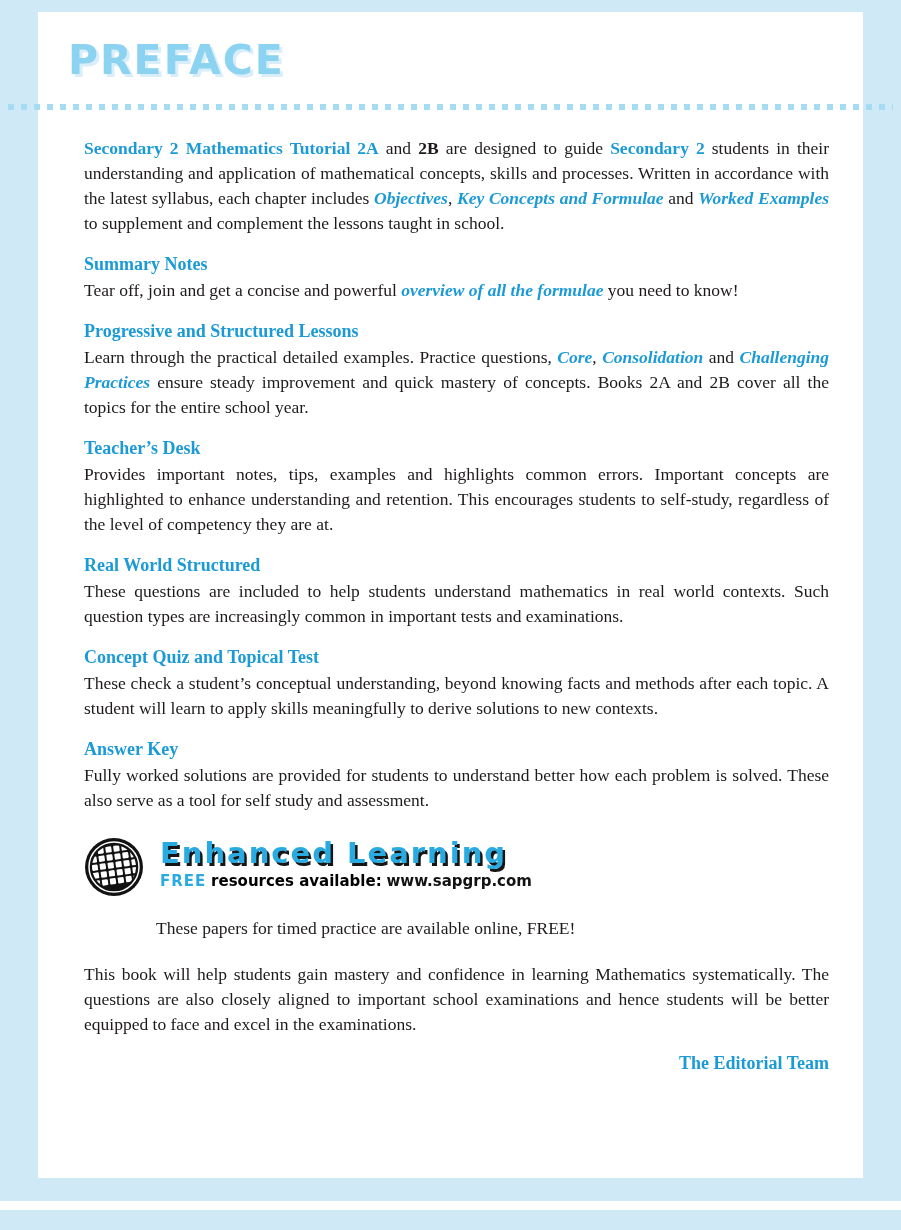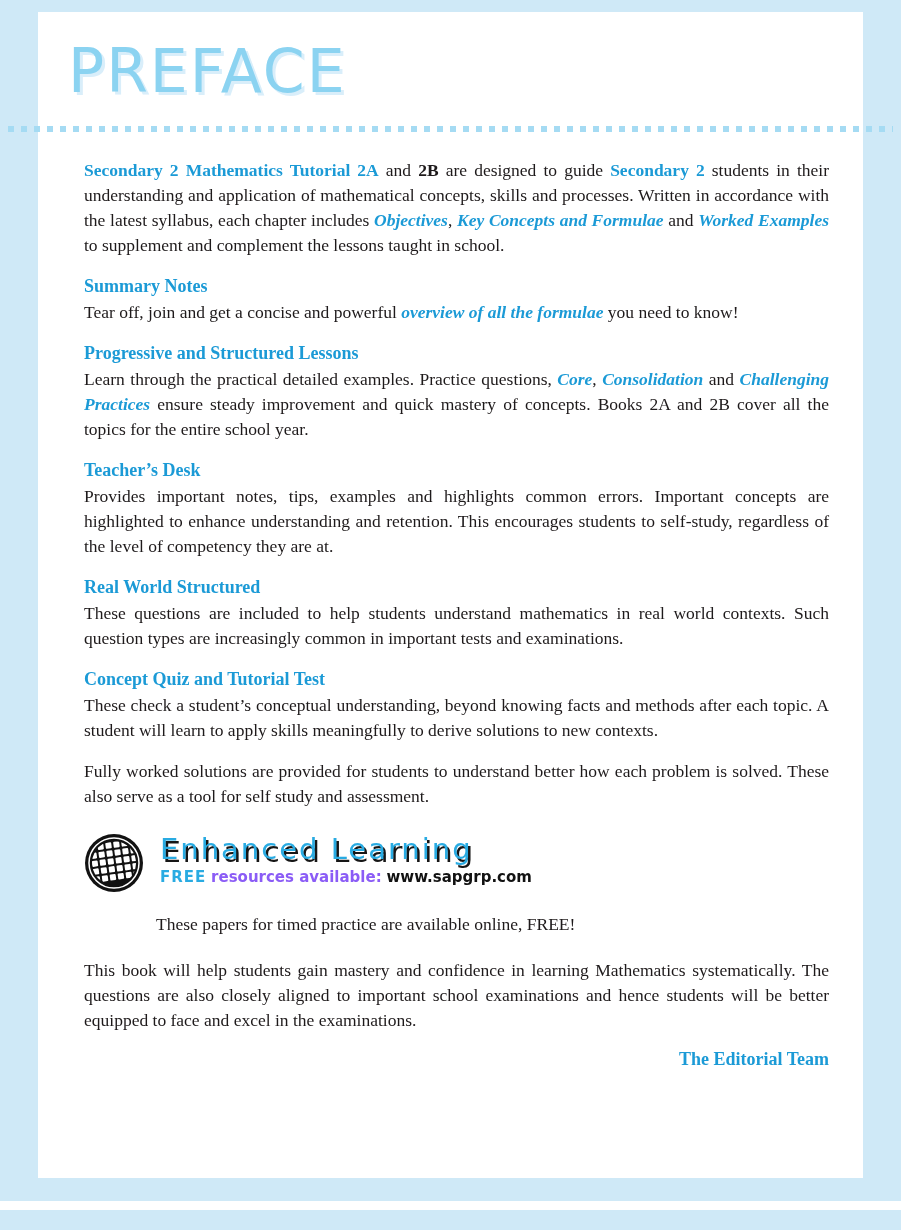--- a/index.html
+++ b/index.html
@@ -29,22 +29,22 @@
   }
   .white-stripe {
     position: absolute;
     left: 0; right: 0; bottom: 20px; height: 9px;
     background: #ffffff;
   }
 
   header { padding: 24px 30px 12px 30px; }
   h1.preface-title {
     font-family: "DejaVu Sans", sans-serif;
-    font-weight: 400;
-    font-size: 60px;
+    font-weight: 700;
+    font-size: 41px;
     letter-spacing: 2px;
     color: var(--preface);
     text-shadow: 3px 3px 0 #d9eefa;
   }
 
   .dotted {
     height: 6px;
     margin: 8px -30px 0 -30px;
     background-image: repeating-linear-gradient(90deg, var(--dots) 0 6px, transparent 6px 13px);
   }
@@ -73,33 +73,33 @@
 
   .logo-row {
     margin-top: 24px;
     display: flex;
     align-items: center;
     gap: 16px;
   }
   .globe { flex: 0 0 auto; width: 60px; height: 60px; display: inline-block; }
   .logo-title {
     font-family: "DejaVu Sans", sans-serif;
-    font-weight: normal;
+    font-weight: bold;
     font-size: 29px;
     letter-spacing: 2px;
     color: var(--logo-blue);
     text-shadow: 2.5px 2.5px 0 #161616;
   }
   .logo-tagline {
     font-family: "DejaVu Sans", sans-serif;
     font-size: 15px;
     margin-top: 3px;
   }
   .free-label { color: var(--logo-blue); font-weight: bold; letter-spacing: 1px; }
-  .tagline-text { color: #8b5cf6; font-weight: bold; }
+  .tagline-text { color: #000000; font-weight: bold; }
   .logo-url { color: #121212; font-weight: bold; }
 
   .assessment { margin: 18px 0 0 72px; }
   .aline { line-height: 27px; }
 
   .closing { margin-top: 20px; }
 
   .signature {
     margin-top: 14px;
     text-align: right;
@@ -135,24 +135,25 @@
           </div>
           <div class="section">
             <h2 class="heading">Teacher’s Desk</h2>
             <p class="para"><span class="sg-plain">Provides important notes, tips, examples and highlights common errors. Important concepts are highlighted to enhance understanding and retention. This encourages students to self-study, regardless of the level of competency they are at.</span></p>
           </div>
           <div class="section">
             <h2 class="heading">Real World Structured</h2>
             <p class="para"><span class="sg-plain">These questions are included to help students understand mathematics in real world contexts. Such question types are increasingly common in important tests and examinations.</span></p>
           </div>
           <div class="section">
-            <h2 class="heading">Concept Quiz and Tutorial Test</h2>
+            <h2 class="heading">Concept Quiz and Topical Test</h2>
             <p class="para"><span class="sg-plain">These check a student’s conceptual understanding, beyond knowing facts and methods after each topic. A student will learn to apply skills meaningfully to derive solutions to new contexts.</span></p>
           </div>
           <div class="section">
+            <h2 class="heading">Answer Key</h2>
             <p class="para"><span class="sg-plain">Fully worked solutions are provided for students to understand better how each problem is solved. These also serve as a tool for self study and assessment.</span></p>
           </div>
         </div>
 
       <div class="logo-row">
         <span class="globe">
           <svg width="60" height="60" viewBox="0 0 60 60" aria-hidden="true">
             <defs>
               <clipPath id="globeClip">
                   <circle cx="30" cy="30" r="22"></circle>

